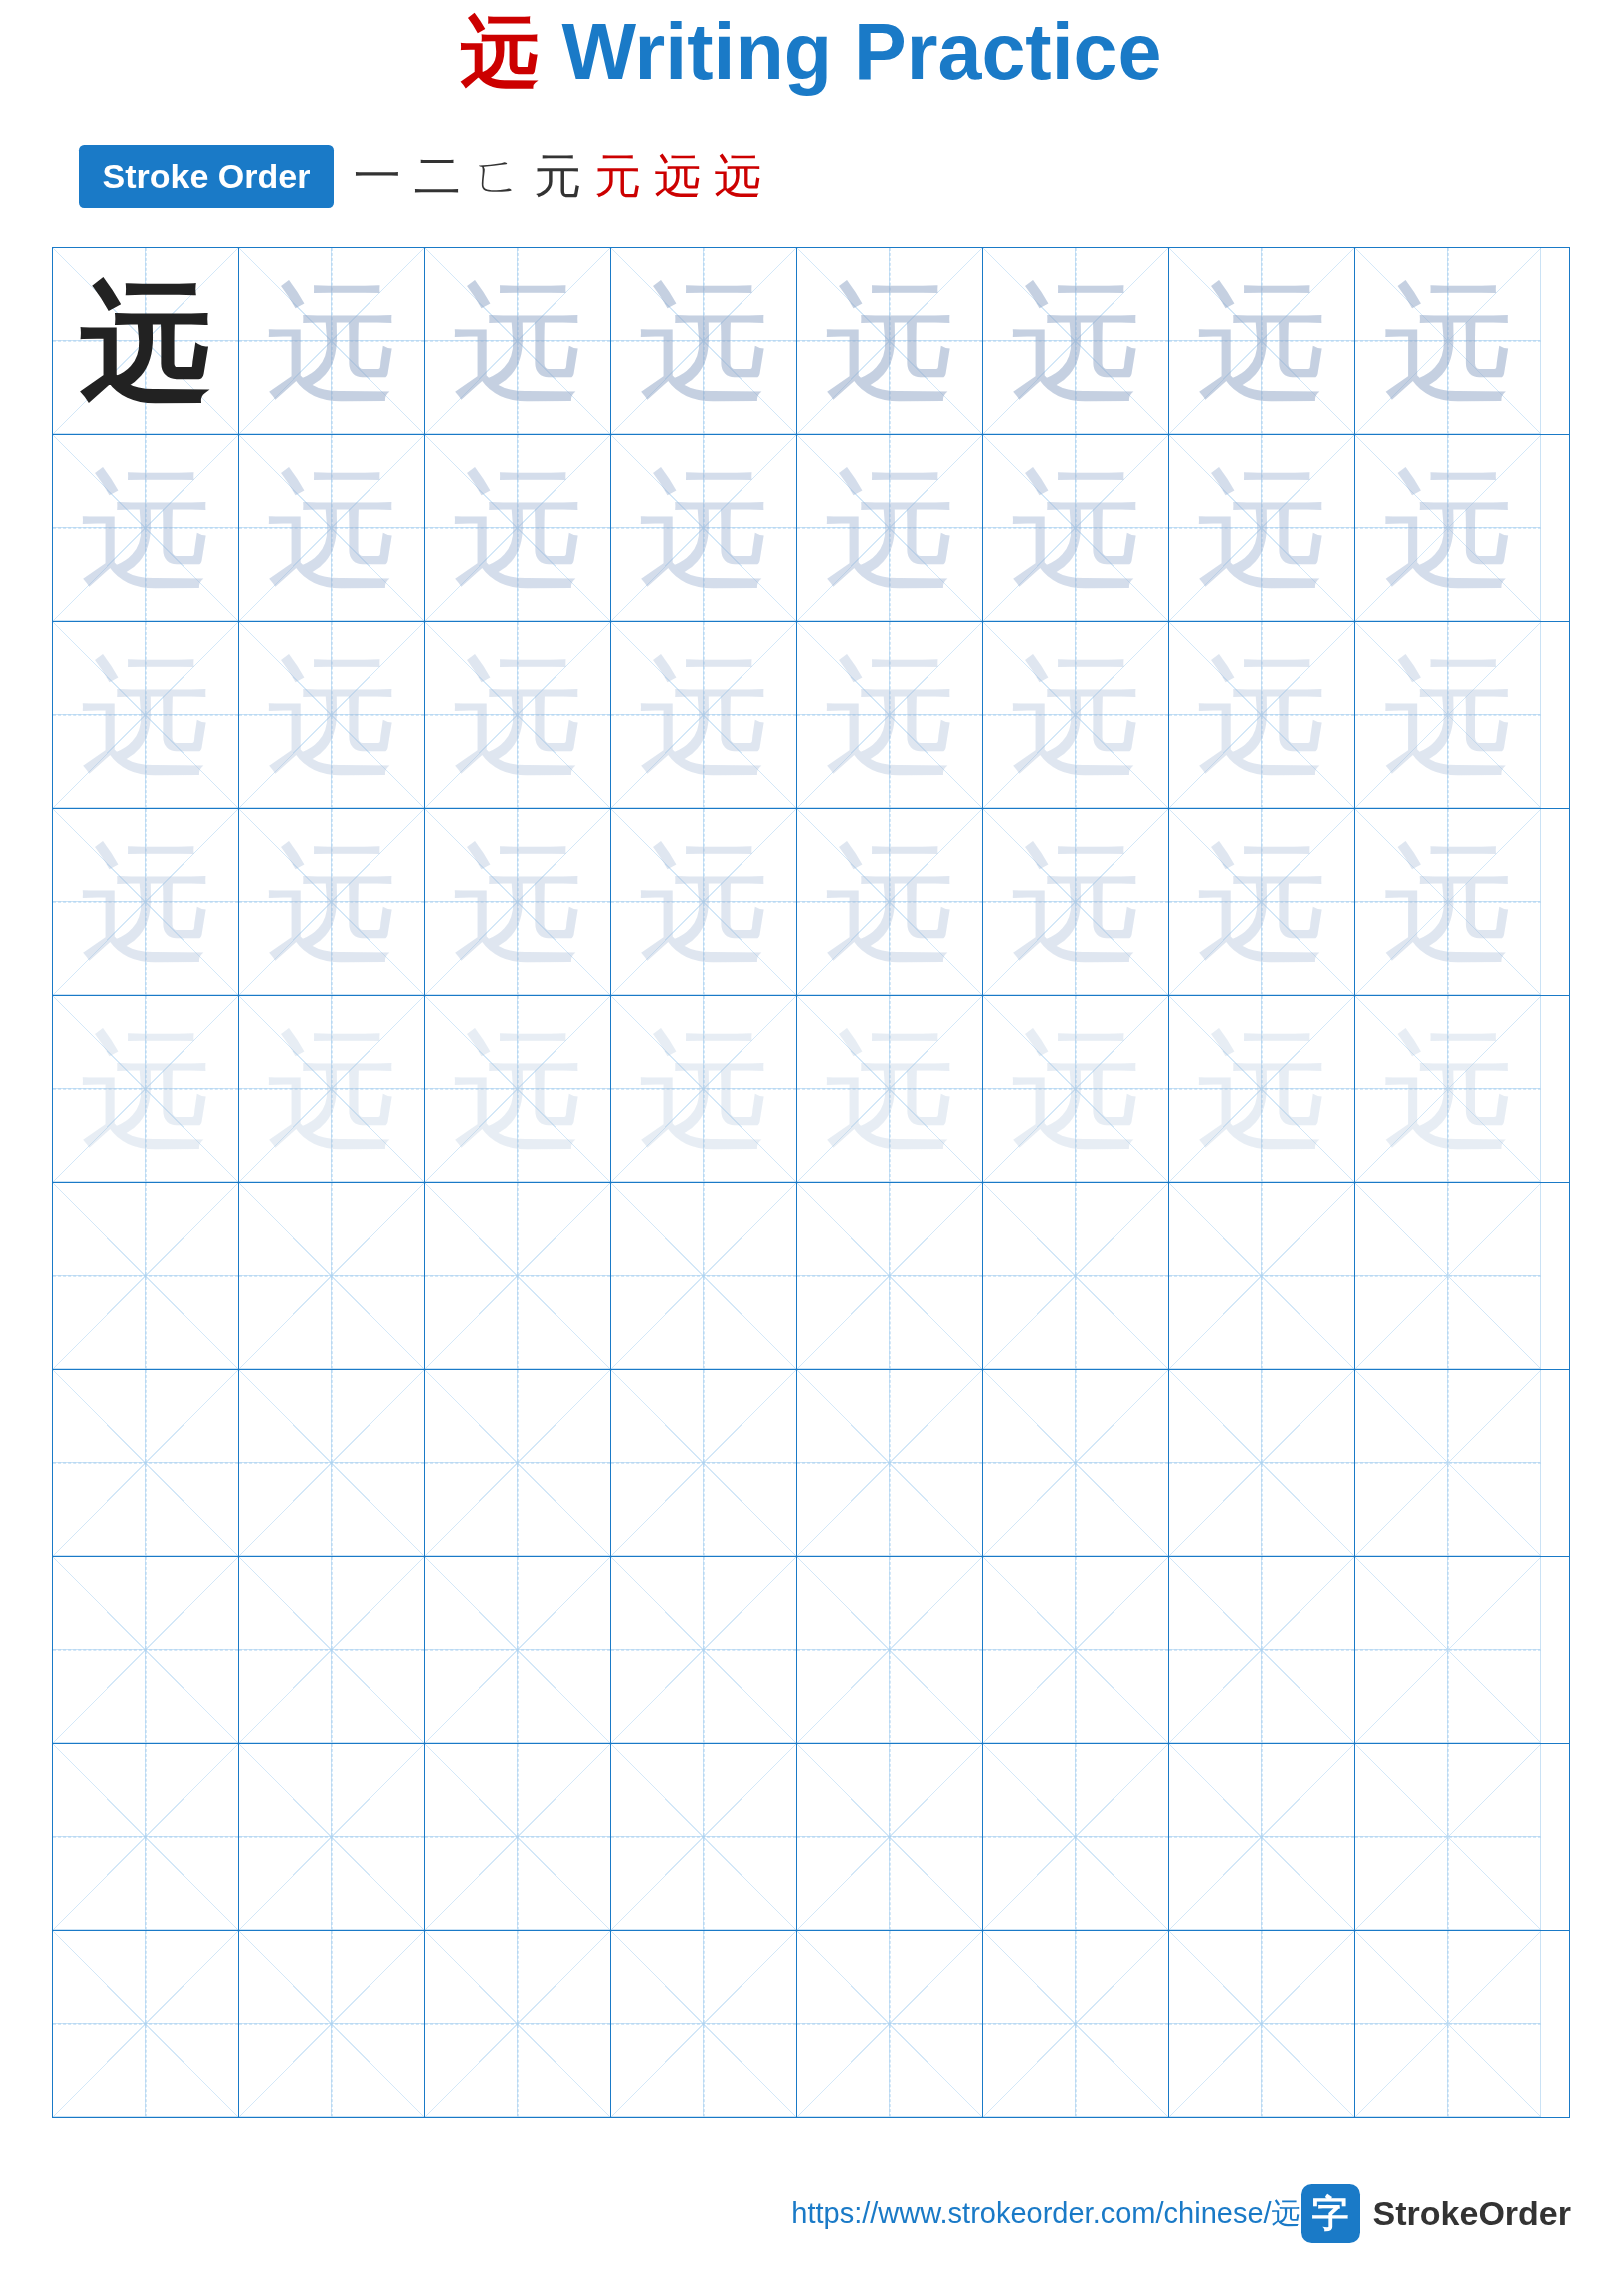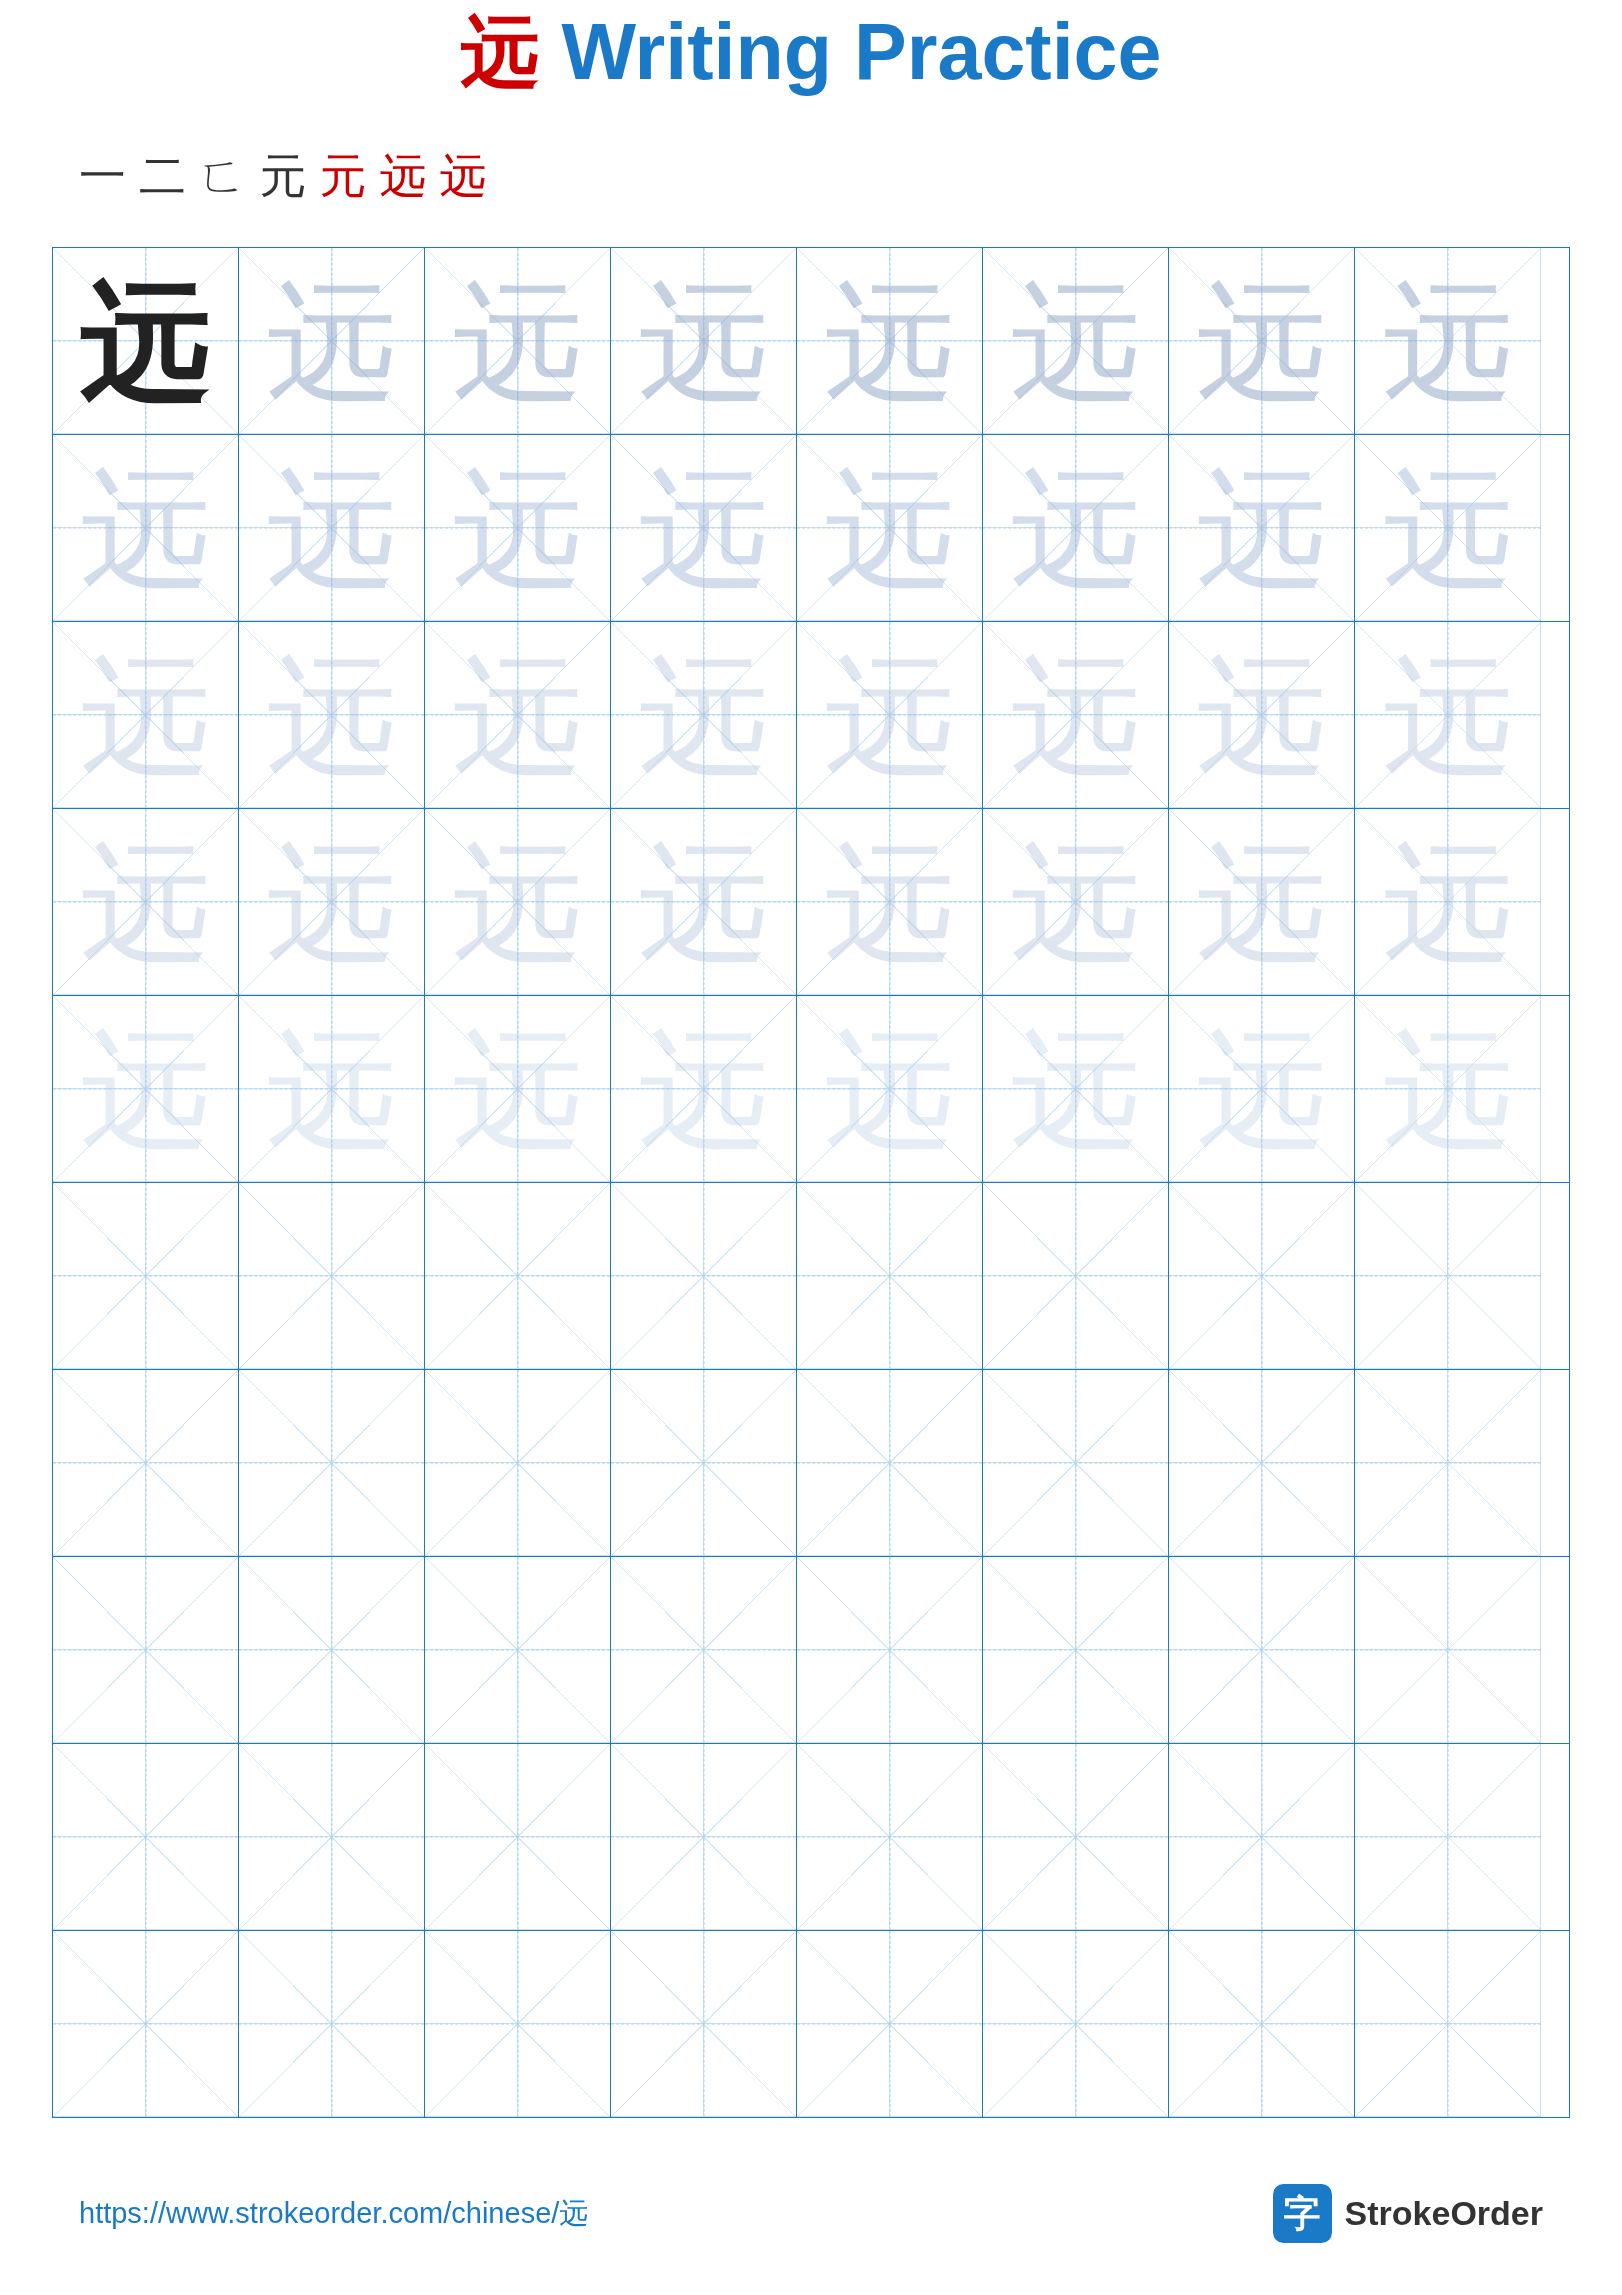--- a/index.html
+++ b/index.html
@@ -165,22 +165,22 @@
       color: rgba(180, 200, 220, 0.32);
     }
 
     .footer {
       position: absolute;
       bottom: 52px;
       left: 0;
       right: 0;
       display: flex;
       align-items: center;
-      justify-content: space-between;
-      padding: 0 79px;
+      justify-content: flex-end;
+      padding: 0 51px;
     }
 
     .footer-url {
       color: #1a7ac7;
       font-size: 29px;
       text-decoration: none;
     }
 
     .footer-brand {
       display: flex;
@@ -205,20 +205,21 @@
     }
   </style>
 </head>
 <body>
 
 <div class="page-title">
   <span class="char" style="color:#cc0000;">远</span><span class="text"> Writing Practice</span>
 </div>
 
 <div class="stroke-order-section">
+  <div class="stroke-order-badge">Stroke Order</div>
   <div class="stroke-sequence">
     <span class="stroke-step" style="color:#333;">一</span>
     <span class="stroke-step" style="color:#333;">二</span>
     <span class="stroke-step" style="color:#333;">ㄈ</span>
     <span class="stroke-step" style="color:#333;">元</span>
     <span class="stroke-step" style="color:#cc0000;">元</span>
     <span class="stroke-step" style="color:#cc0000;">远</span>
     <span class="stroke-step" style="color:#cc0000;">远</span>
   </div>
 </div>

